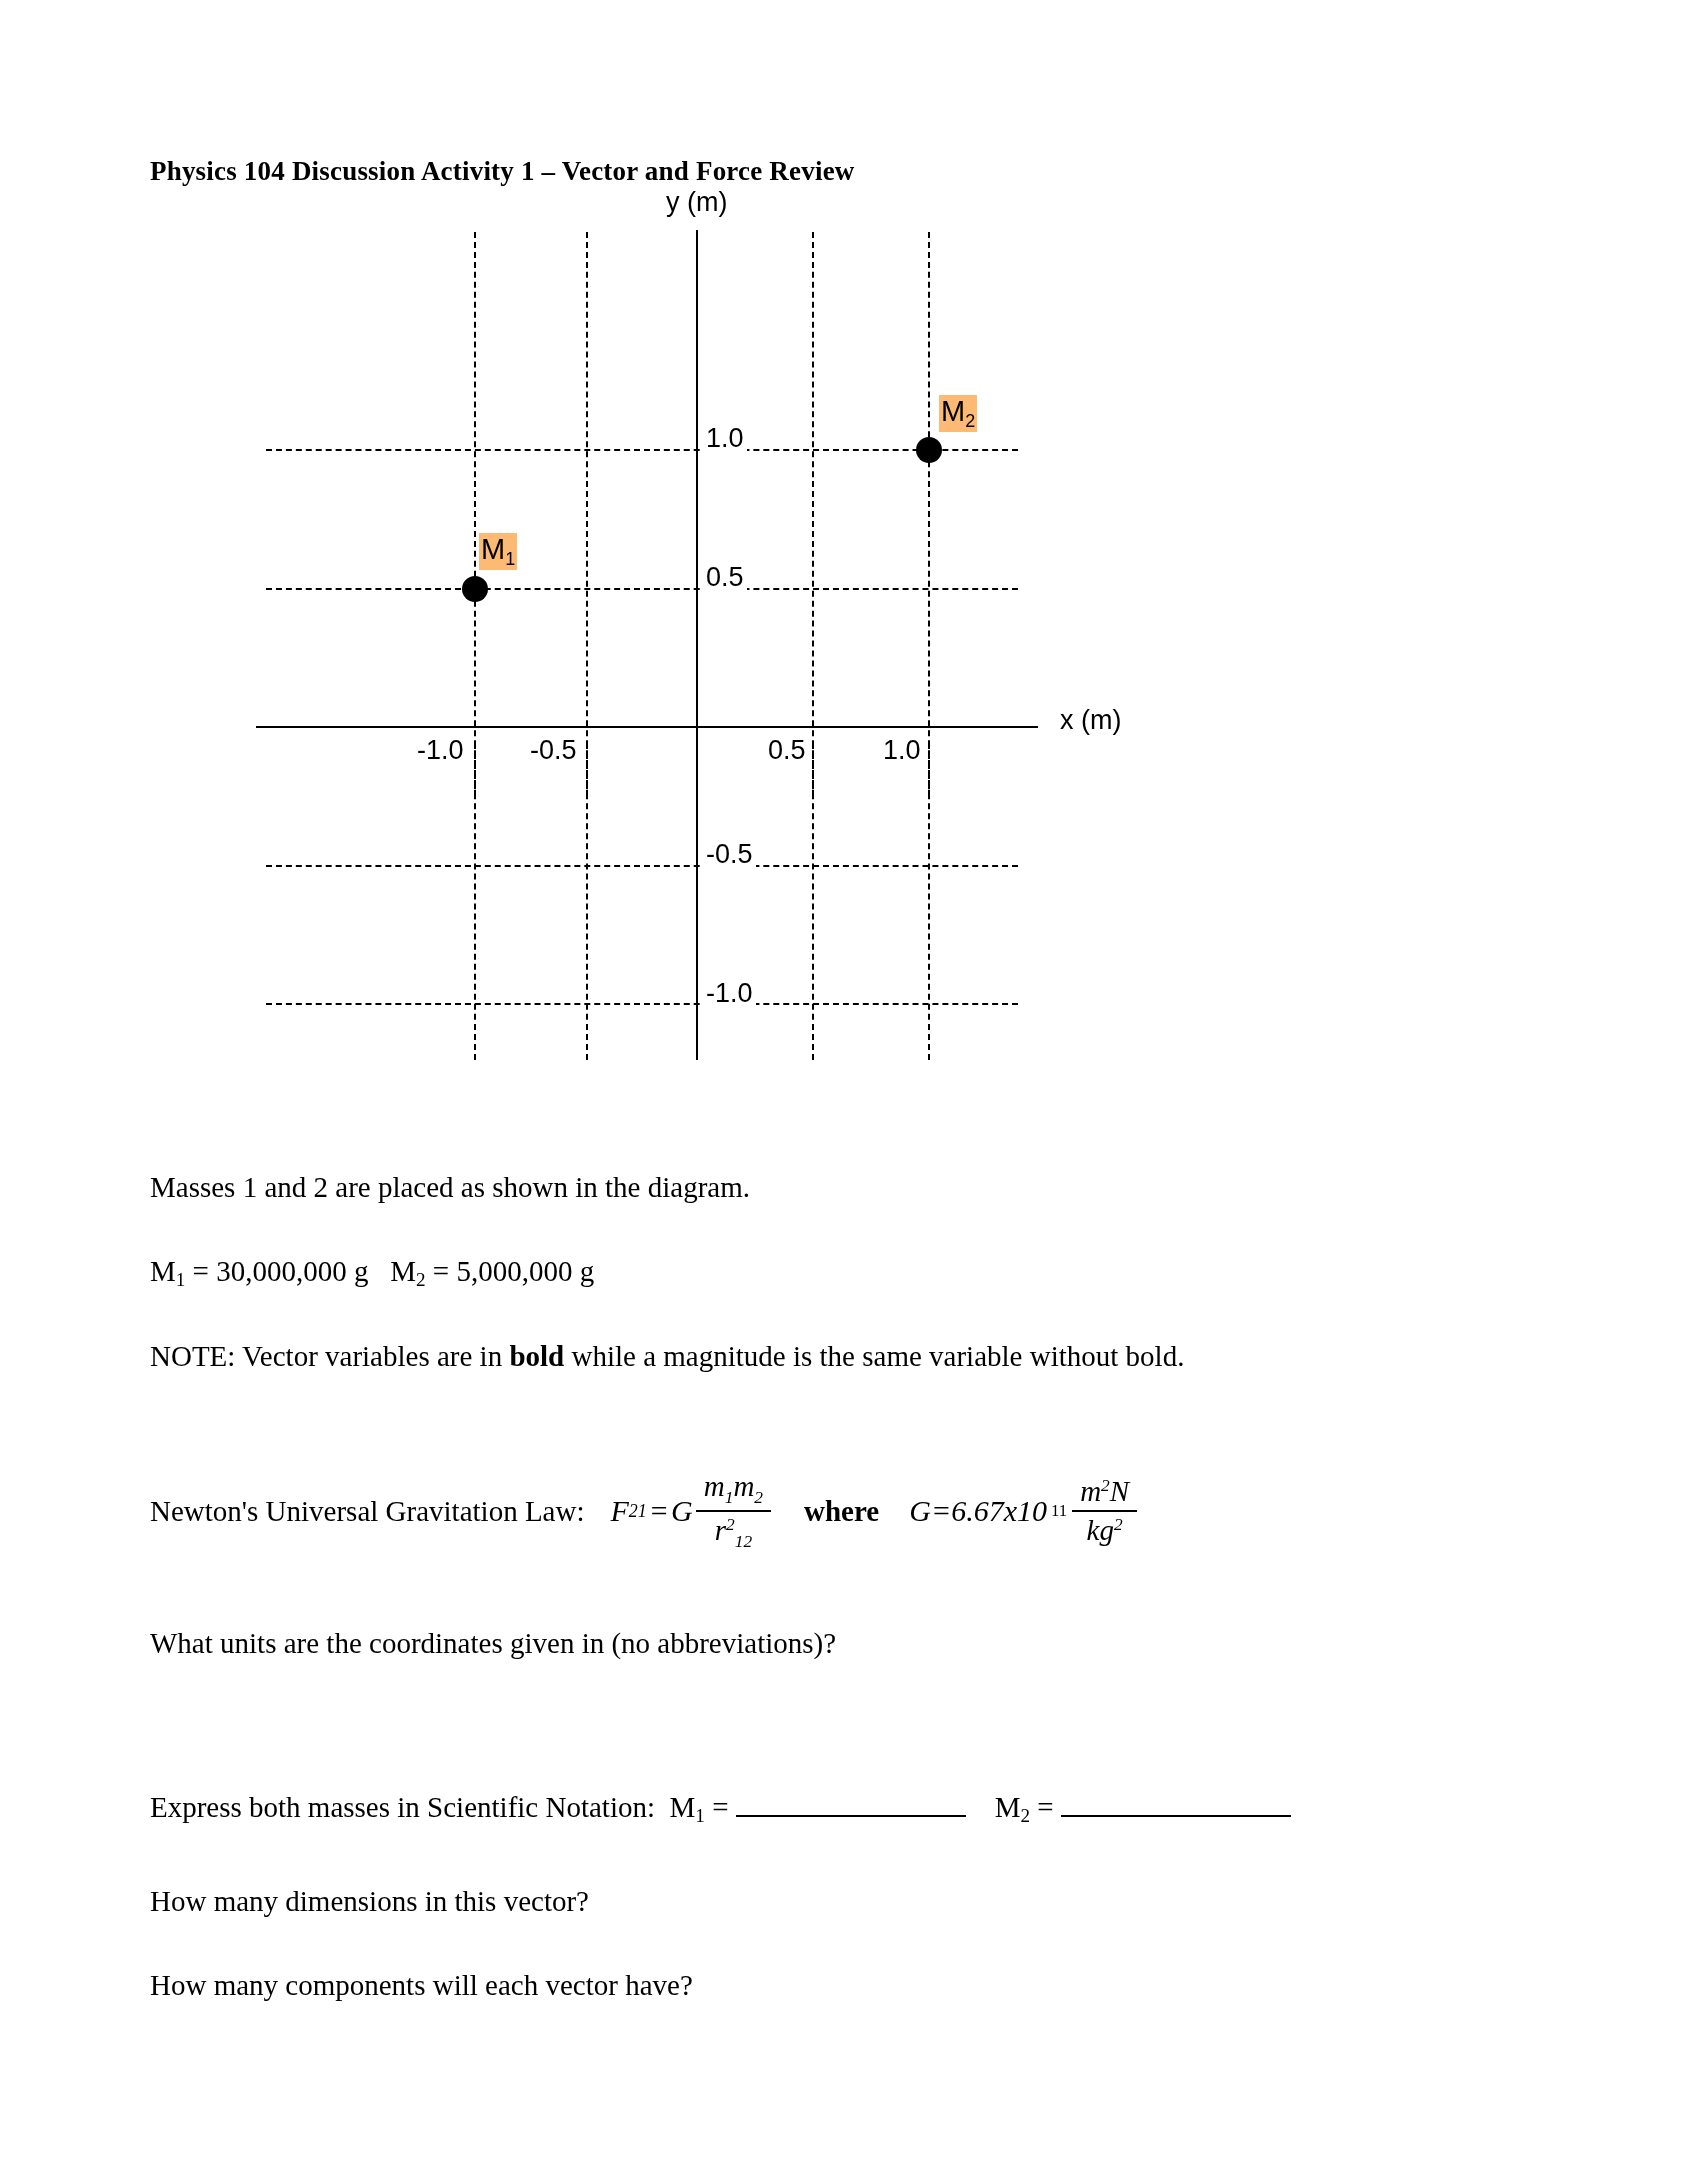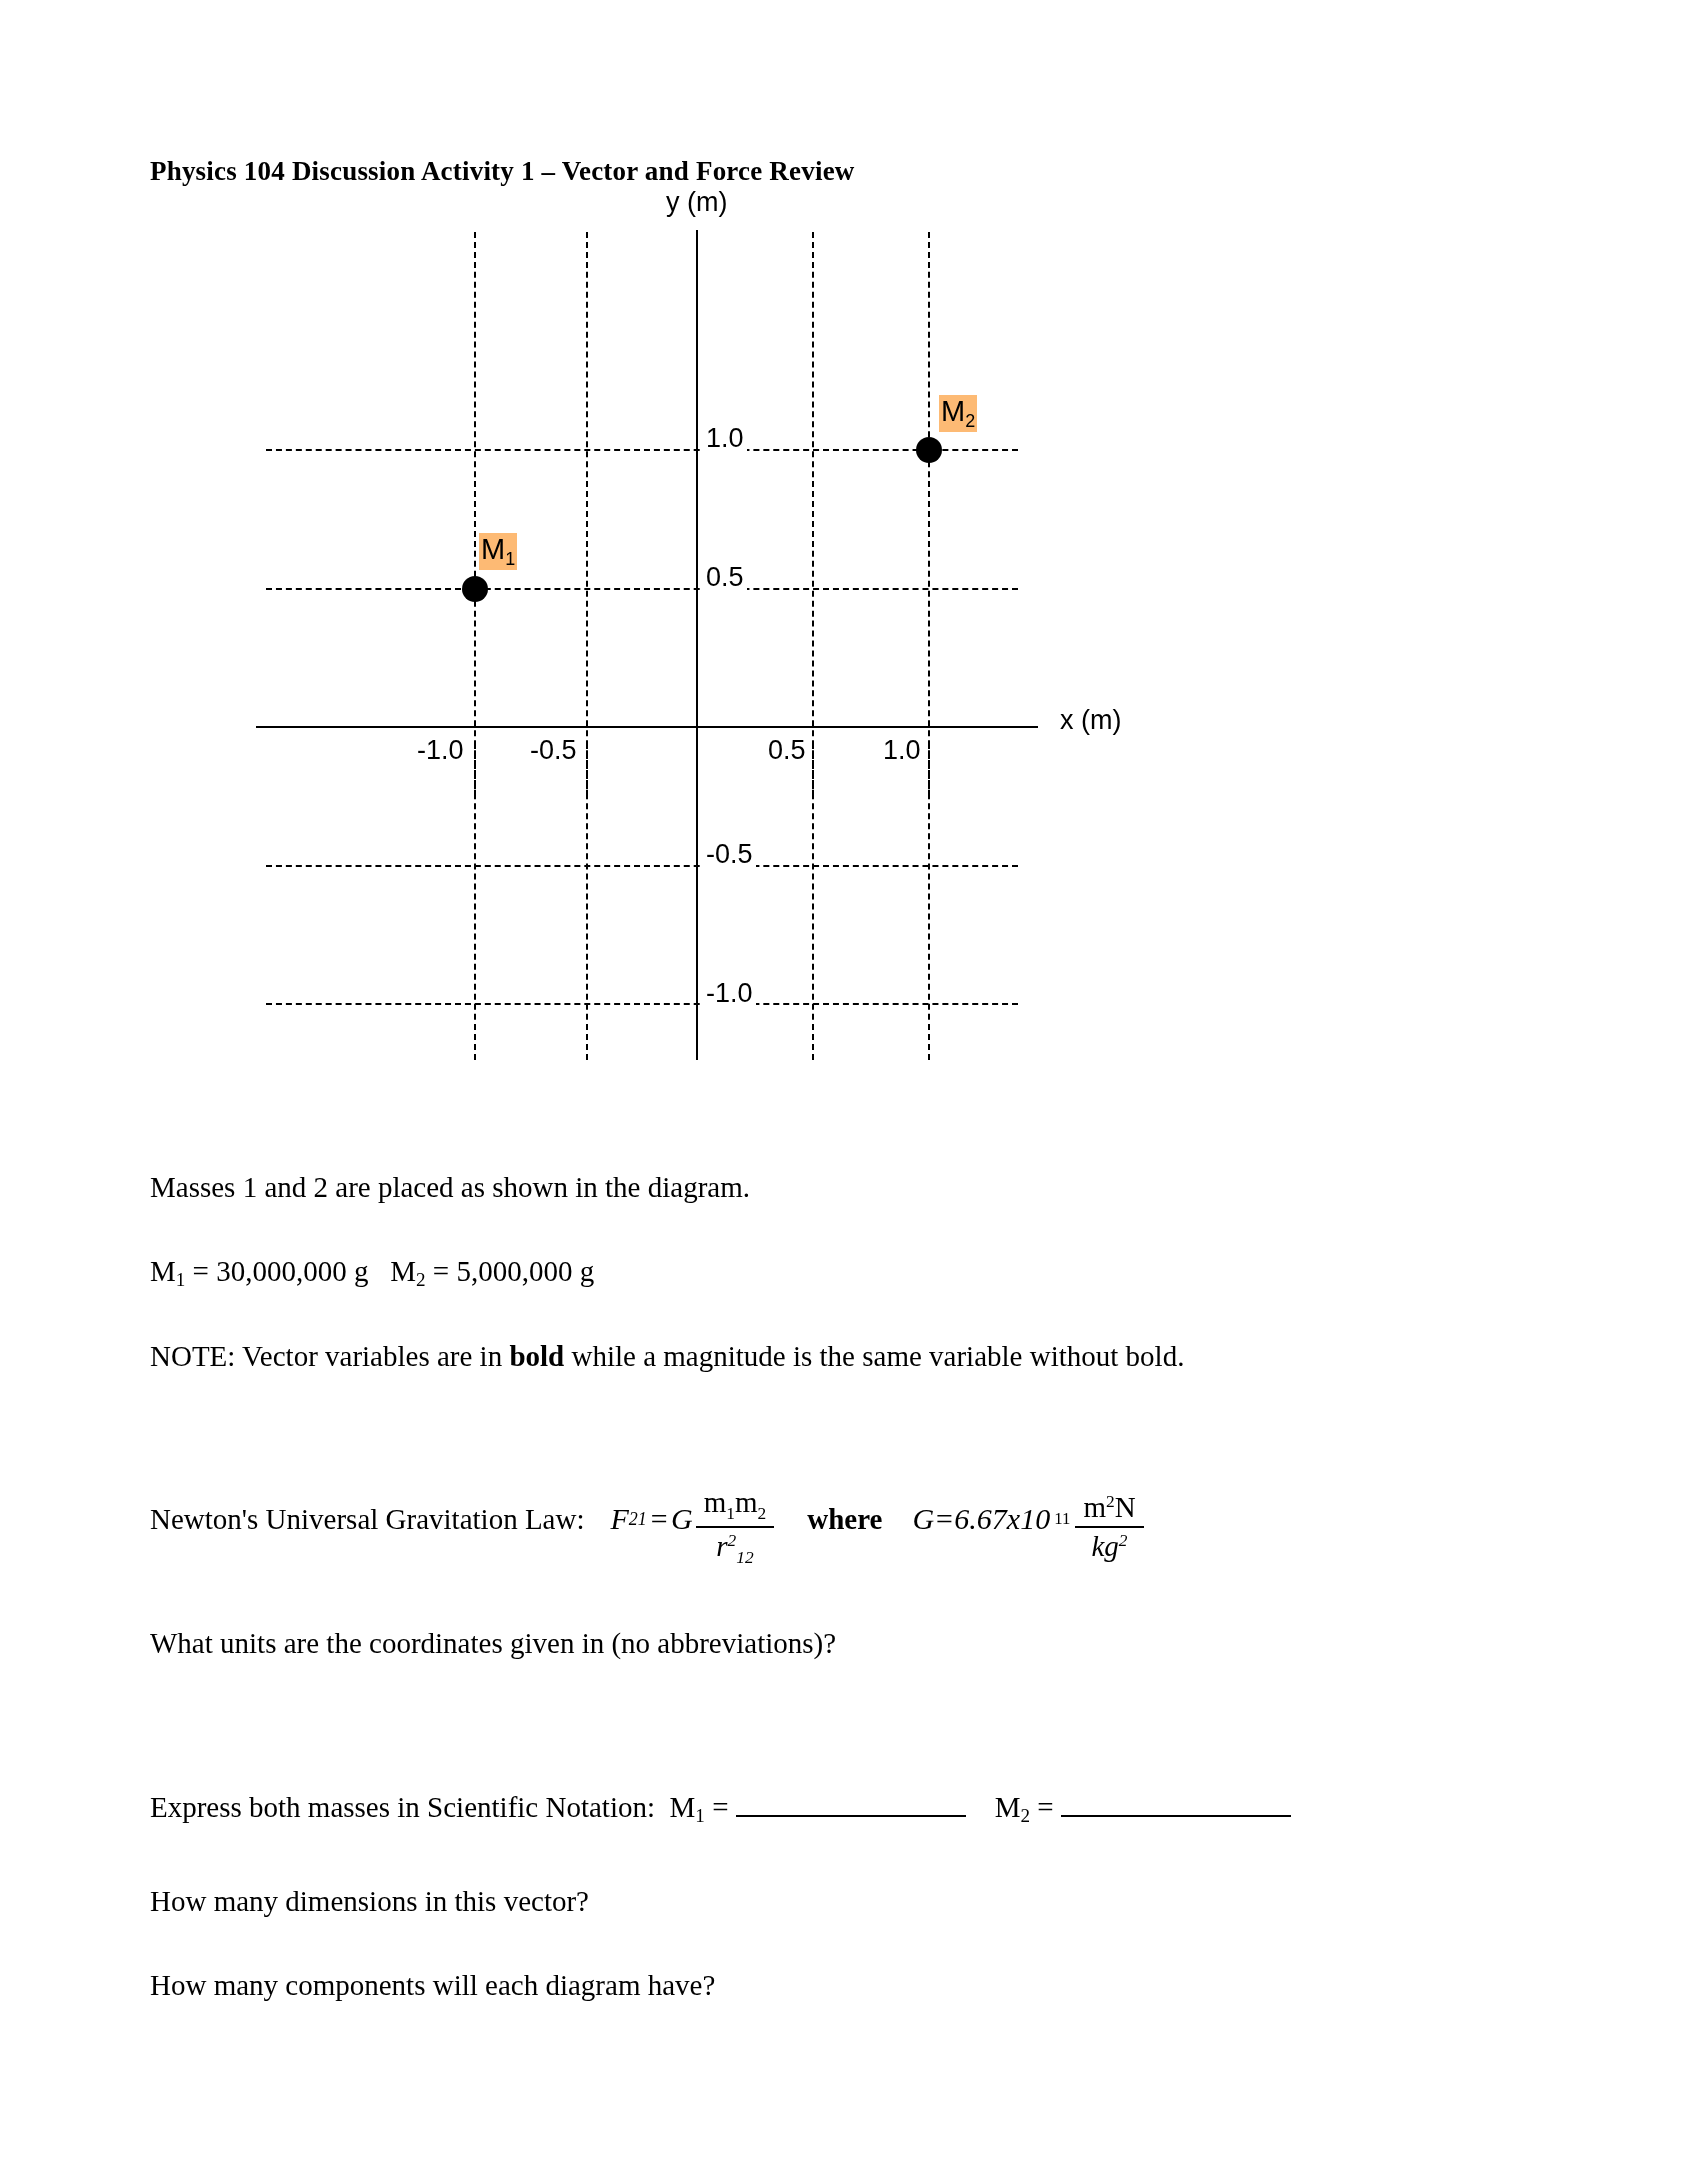--- a/index.html
+++ b/index.html
@@ -154,21 +154,21 @@
     display: inline-flex;
     flex-direction: column;
     align-items: center;
     justify-content: center;
     vertical-align: middle;
     margin: 0 3px;
   }
   .frac .num {
     padding: 0 8px 2px 8px;
     border-bottom: 2.5px solid #000;
-    margin-top: 16px;
+    font-style: italic;
   }
   .frac .den {
     padding: 2px 8px 0 8px;
     font-style: italic;
   }
   .word-where { margin: 0 30px; font-weight: bold; }
   .exp-sup {
     font-size: 0.58em;
     vertical-align: 0.75em;
     margin-left: 4px;
@@ -281,16 +281,16 @@
     <span>Express both masses in Scientific Notation:</span>&nbsp;
     <span>M</span><sub>1</sub><span> =</span>
     <span class="blank-line" style="width:230px;"></span>
     &nbsp;&nbsp;
     <span>M</span><sub>2</sub><span> =</span>
     <span class="blank-line" style="width:230px;"></span>
   </div>
 
   <div class="para" style="top:1885px;">How many dimensions in this vector?</div>
 
-  <div class="para" style="top:1969px;">How many components will each diagram have?</div>
+  <div class="para" style="top:1969px;">How many components will each vector have?</div>
 
 </div>
 
 
 </body></html>

